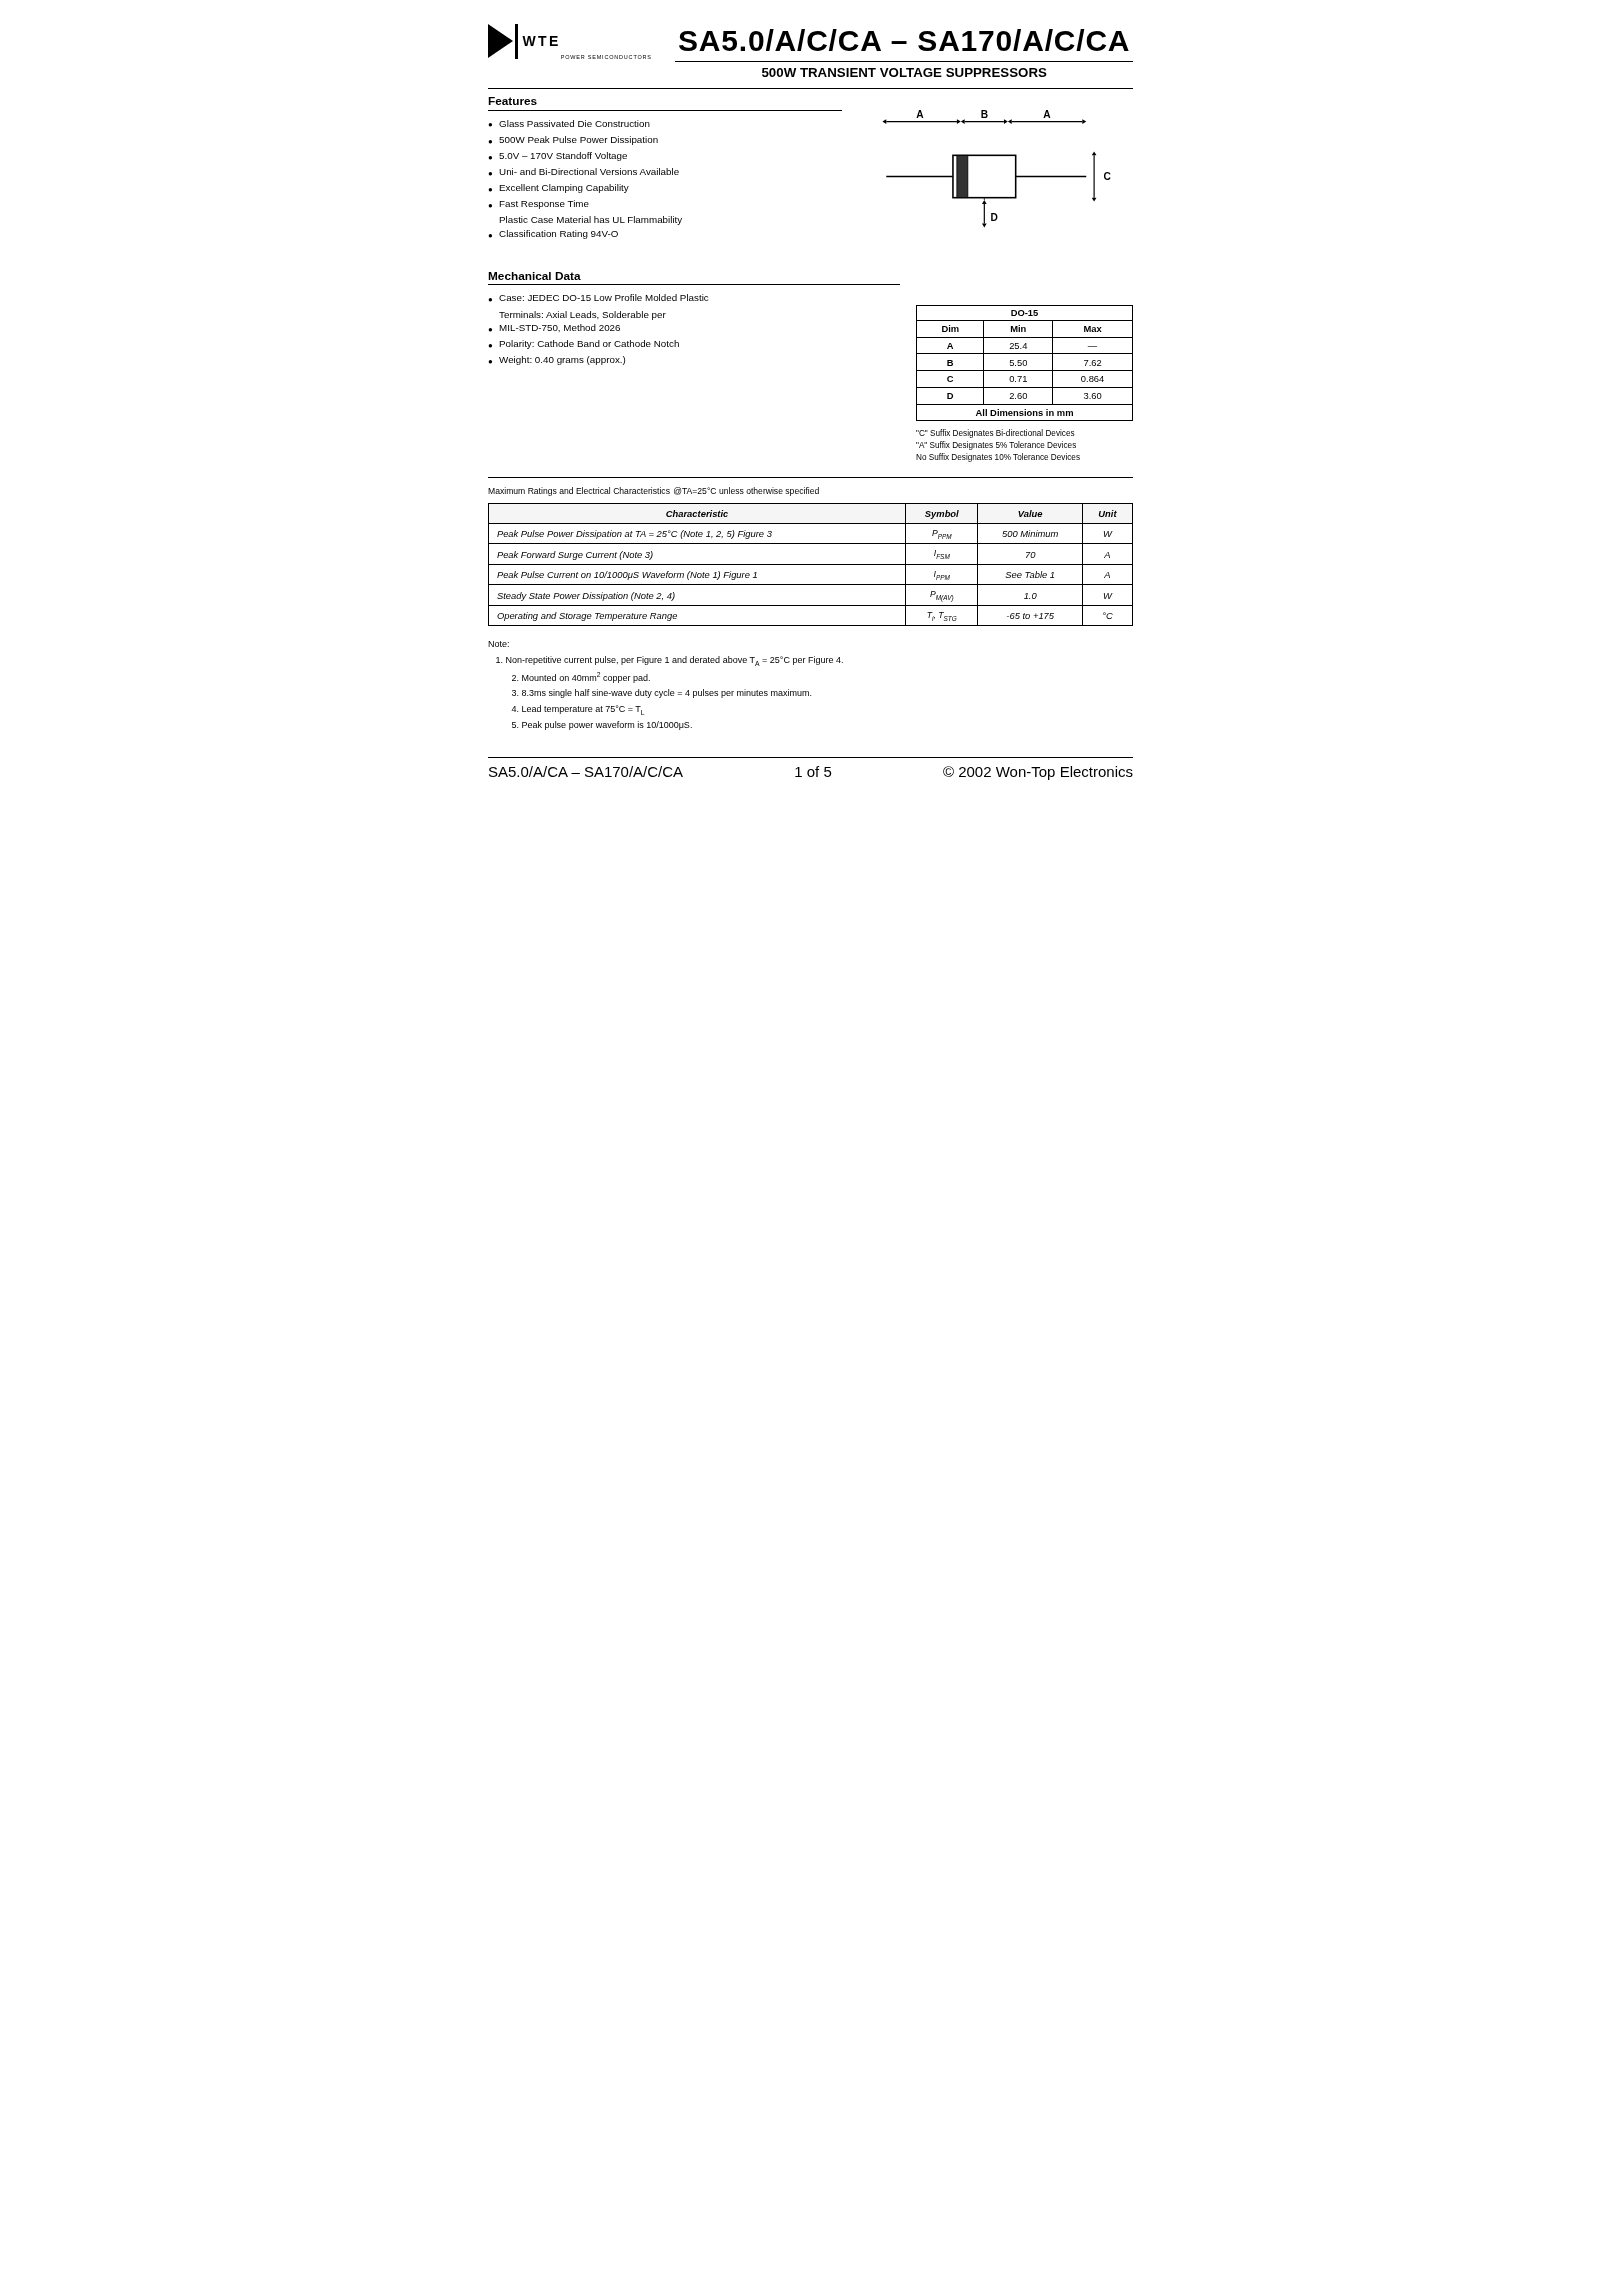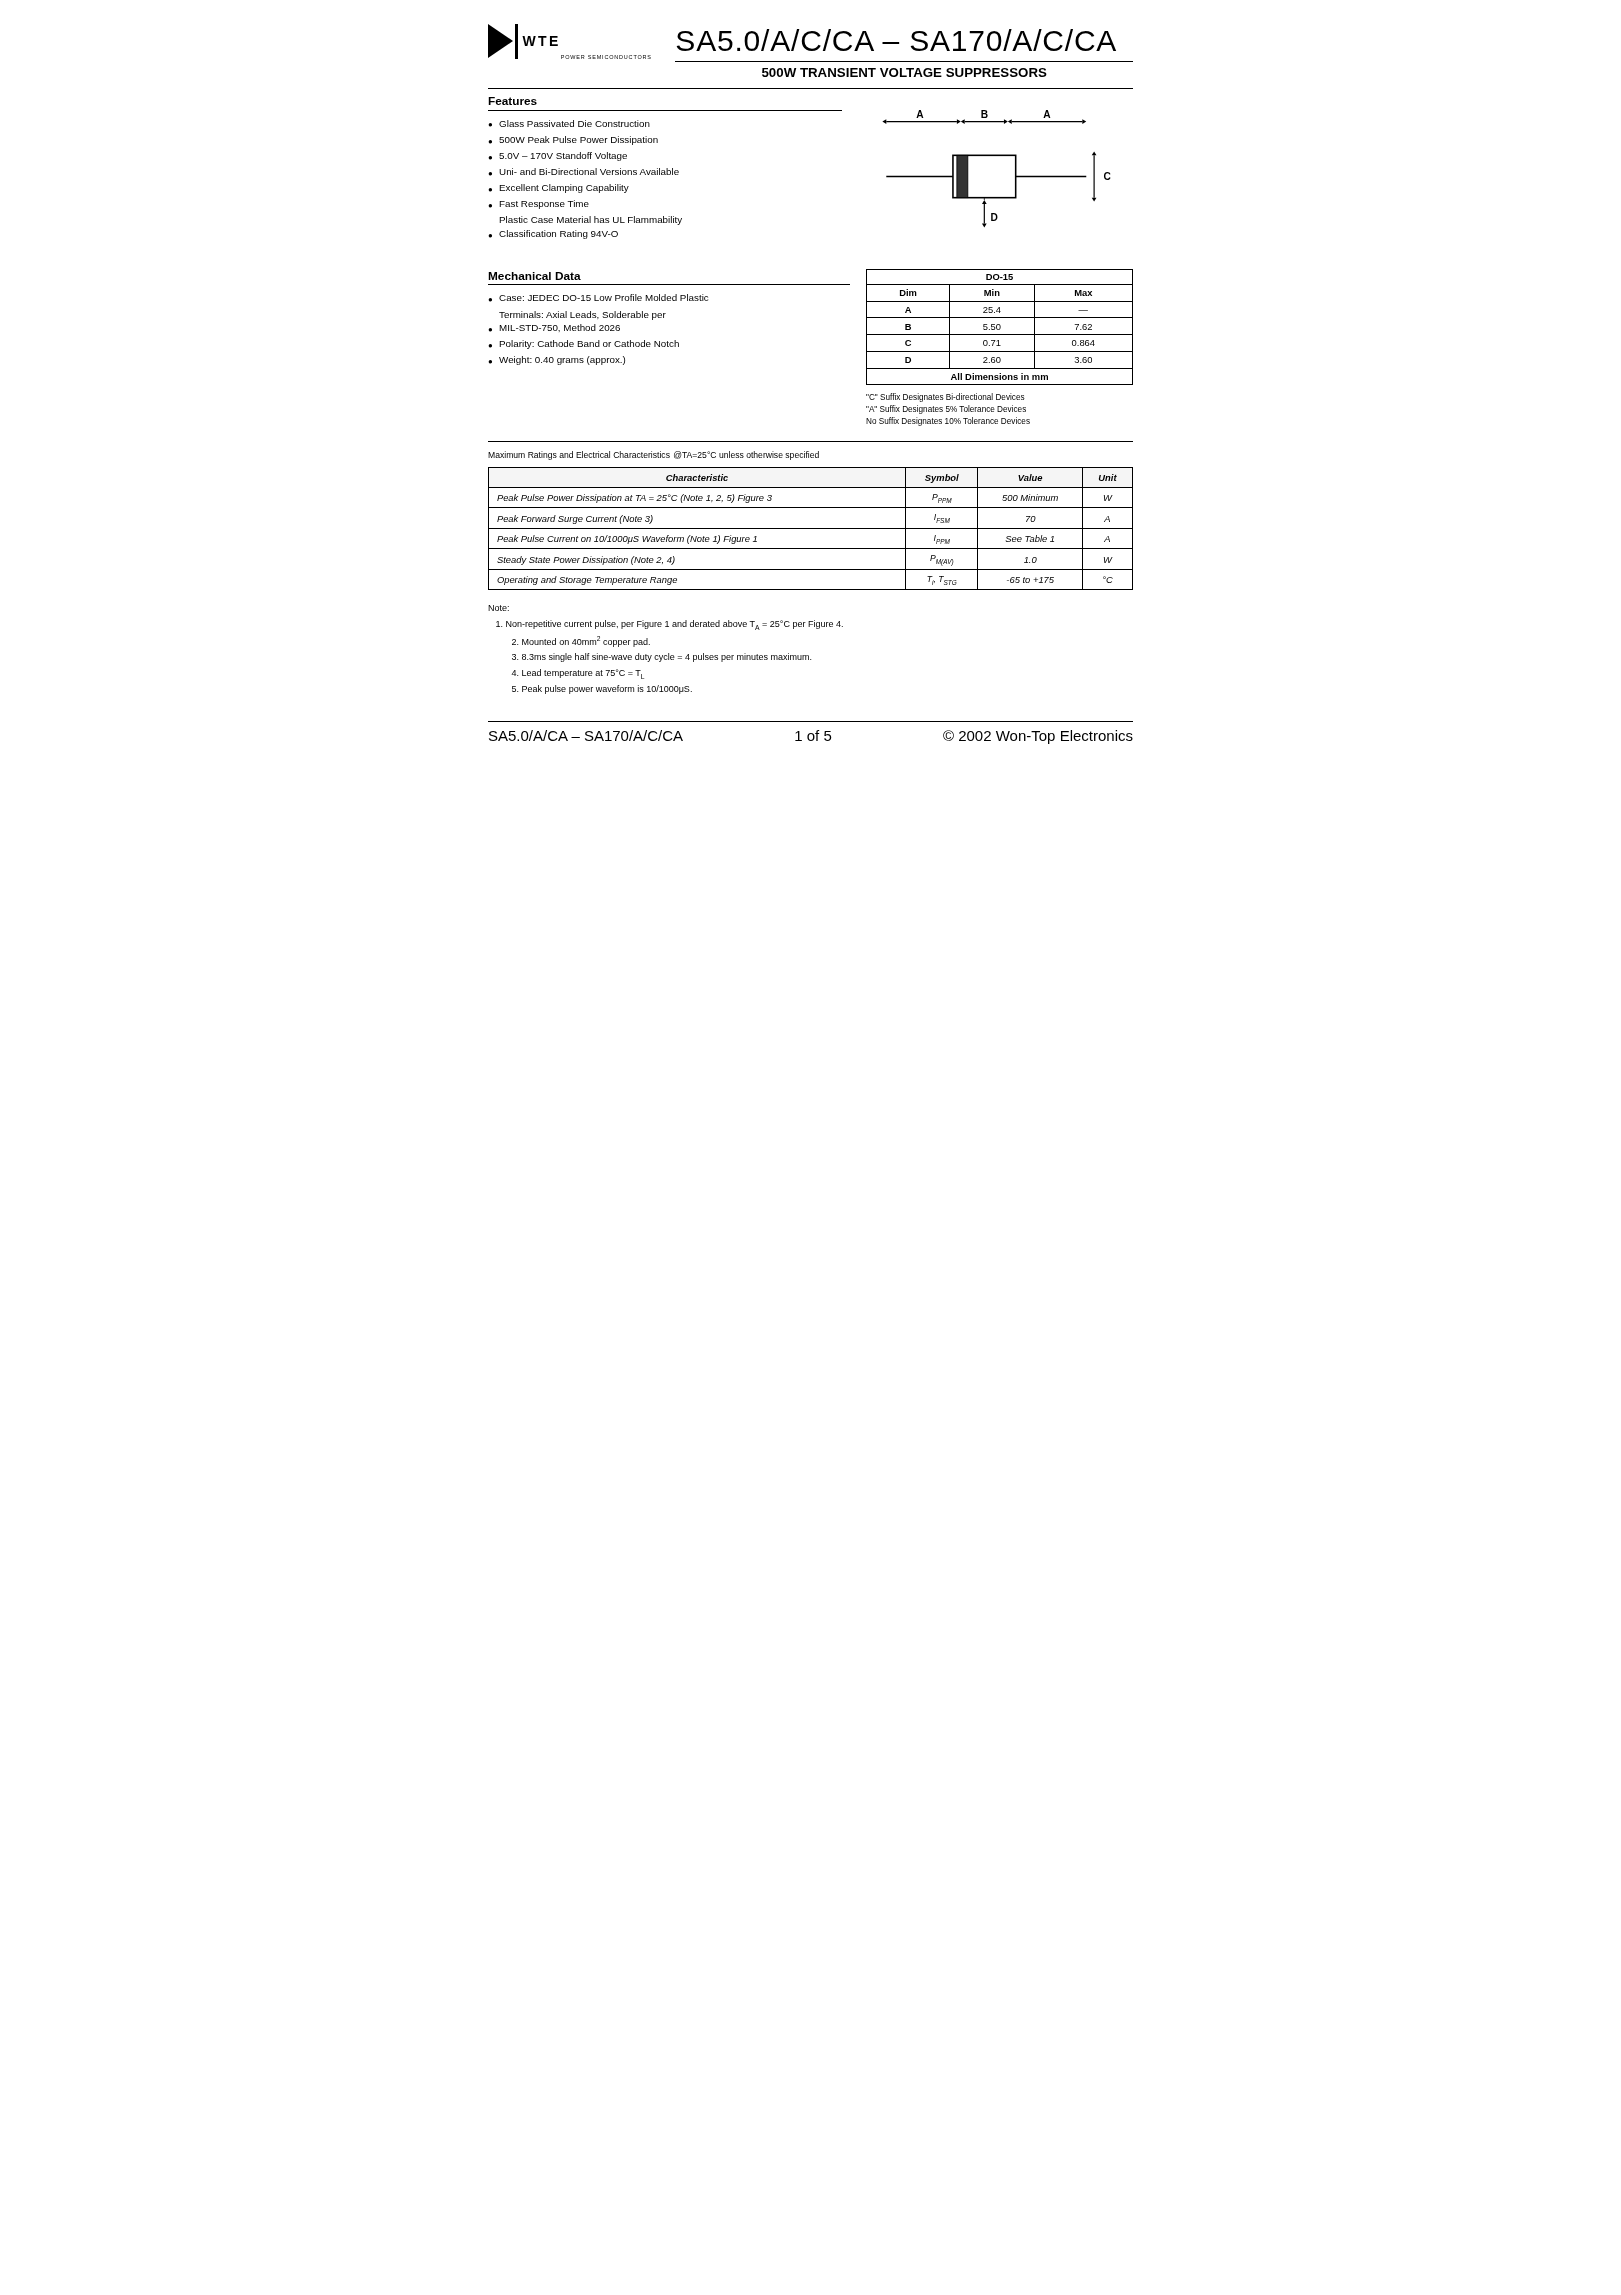--- a/index.html
+++ b/index.html
@@ -54,23 +54,24 @@
       font-size: 5.5px;
       letter-spacing: 0.8px;
       text-align: center;
       color: #000;
     }
     .title-area {
       flex: 1;
     }
     .main-title {
       font-size: 30px;
-      font-weight: normal;
+      font-weight: bold;
       letter-spacing: 0.8px;
       line-height: 1.1;
+      text-align: center;
     }
     .sub-title {
       font-size: 13.3px;
       font-weight: bold;
       text-align: center;
       margin-top: 4.7px;
       border-top: 1.6px solid #000;
       padding-top: 3.1px;
     }
 
@@ -126,21 +127,22 @@
     
     .mech-section {
       display: flex;
       gap: 15.7px;
       margin-bottom: 12.6px;
     }
     .mech-left {
       flex: 1;
     }
     .mech-right {
-      width: 267px;
+      width: 217px;
+      margin-top: 36px;
     }
     .dim-table {
       border-collapse: collapse;
       width: 100%;
       font-size: 9.4px;
     }
     .dim-table th, .dim-table td {
       border: 0.8px solid #000;
       padding: 2.4px 6.3px;
       text-align: center;

